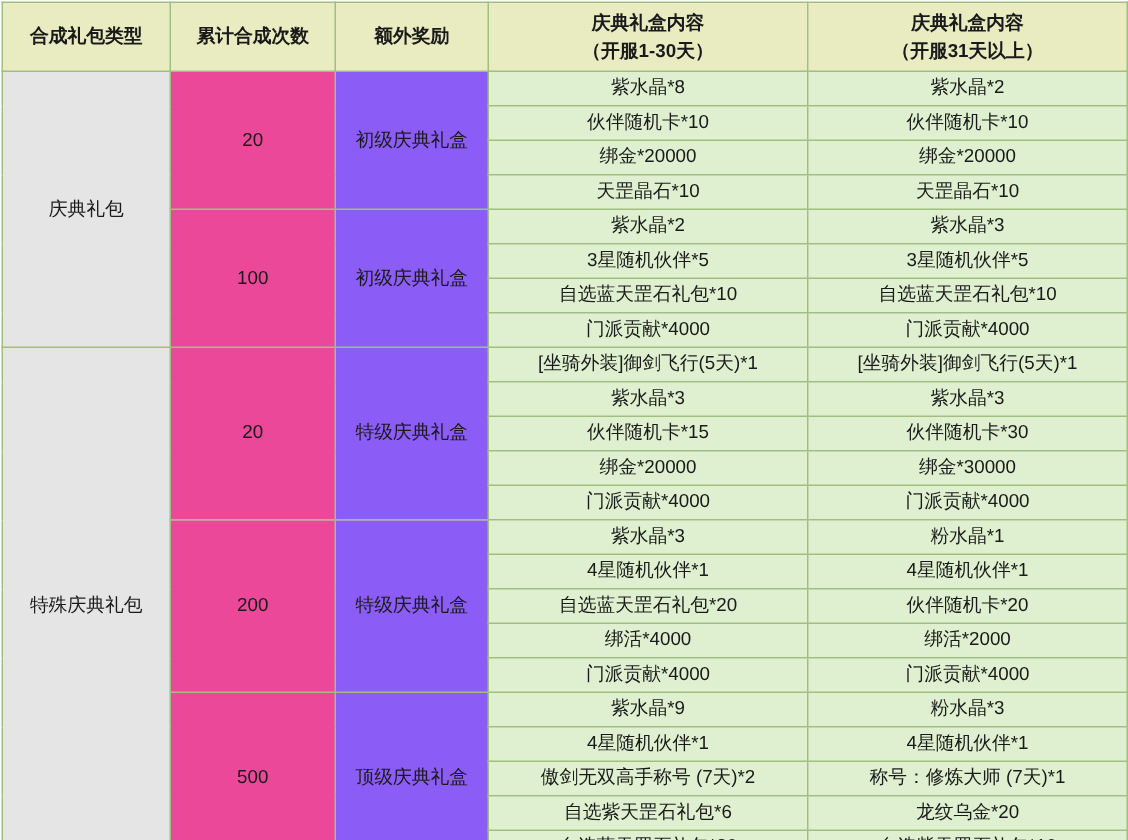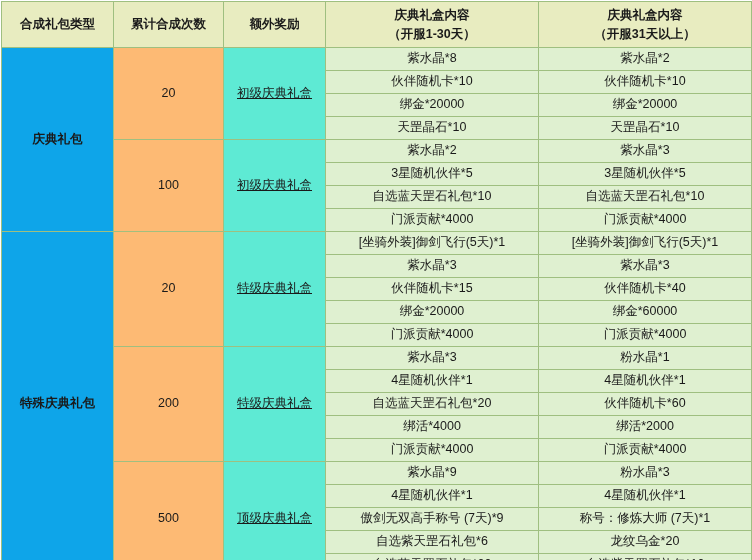--- a/index.html
+++ b/index.html
@@ -42,35 +42,34 @@
     font-size: 13px;
     height: 46px;
     border: 1px solid #b9c47a;
     color: #111;
   }
   .hdr td.two-line {
     line-height: 1.5;
   }
   
   td.col-type {
-    background: #0ea5e9;
-    font-weight: bold;
+    background: #e5e5e5;
+    font-weight: normal;
     font-size: 13.5px;
     border: 1px solid #9fbf80;
   }
   
   td.col-count {
-    background: #fdba74;
+    background: #ec4899;
     font-size: 13px;
   }
   
   td.col-reward {
-    background: #5eead4;
+    background: #8b5cf6;
     font-size: 13px;
-    text-decoration: underline;
   }
   
   td.col-content {
     background: #dff0d0;
     height: 23px;
     font-size: 12.5px;
   }
   .w-type    { width: 112px; }
   .w-count   { width: 110px; }
   .w-reward  { width: 102px; }
@@ -145,64 +144,64 @@
           <td class="col-reward" rowspan="5">特级庆典礼盒</td>
           <td class="col-content">[坐骑外装]御剑飞行(5天)*1</td>
           <td class="col-content">[坐骑外装]御剑飞行(5天)*1</td>
         </tr>
         <tr>
           <td class="col-content">紫水晶*3</td>
           <td class="col-content">紫水晶*3</td>
         </tr>
         <tr>
           <td class="col-content">伙伴随机卡*15</td>
-          <td class="col-content">伙伴随机卡*40</td>
+          <td class="col-content">伙伴随机卡*30</td>
         </tr>
         <tr>
           <td class="col-content">绑金*20000</td>
-          <td class="col-content">绑金*60000</td>
+          <td class="col-content">绑金*30000</td>
         </tr>
         <tr>
           <td class="col-content">门派贡献*4000</td>
           <td class="col-content">门派贡献*4000</td>
         </tr>
         <tr>
           <td class="col-count" rowspan="5">200</td>
           <td class="col-reward" rowspan="5">特级庆典礼盒</td>
           <td class="col-content">紫水晶*3</td>
           <td class="col-content">粉水晶*1</td>
         </tr>
         <tr>
           <td class="col-content">4星随机伙伴*1</td>
           <td class="col-content">4星随机伙伴*1</td>
         </tr>
         <tr>
           <td class="col-content">自选蓝天罡石礼包*20</td>
-          <td class="col-content">伙伴随机卡*60</td>
+          <td class="col-content">伙伴随机卡*20</td>
         </tr>
         <tr>
           <td class="col-content">绑活*4000</td>
           <td class="col-content">绑活*2000</td>
         </tr>
         <tr>
           <td class="col-content">门派贡献*4000</td>
           <td class="col-content">门派贡献*4000</td>
         </tr>
         <tr>
           <td class="col-count" rowspan="5">500</td>
           <td class="col-reward" rowspan="5">顶级庆典礼盒</td>
           <td class="col-content">紫水晶*9</td>
           <td class="col-content">粉水晶*3</td>
         </tr>
         <tr>
           <td class="col-content">4星随机伙伴*1</td>
           <td class="col-content">4星随机伙伴*1</td>
         </tr>
         <tr>
-          <td class="col-content">傲剑无双高手称号 (7天)*9</td>
+          <td class="col-content">傲剑无双高手称号 (7天)*2</td>
           <td class="col-content">称号：修炼大师 (7天)*1</td>
         </tr>
         <tr>
           <td class="col-content">自选紫天罡石礼包*6</td>
           <td class="col-content">龙纹乌金*20</td>
         </tr>
         <tr>
           <td class="col-content">自选蓝天罡石礼包*20</td>
           <td class="col-content">自选紫天罡石礼包*10</td>
         </tr>

